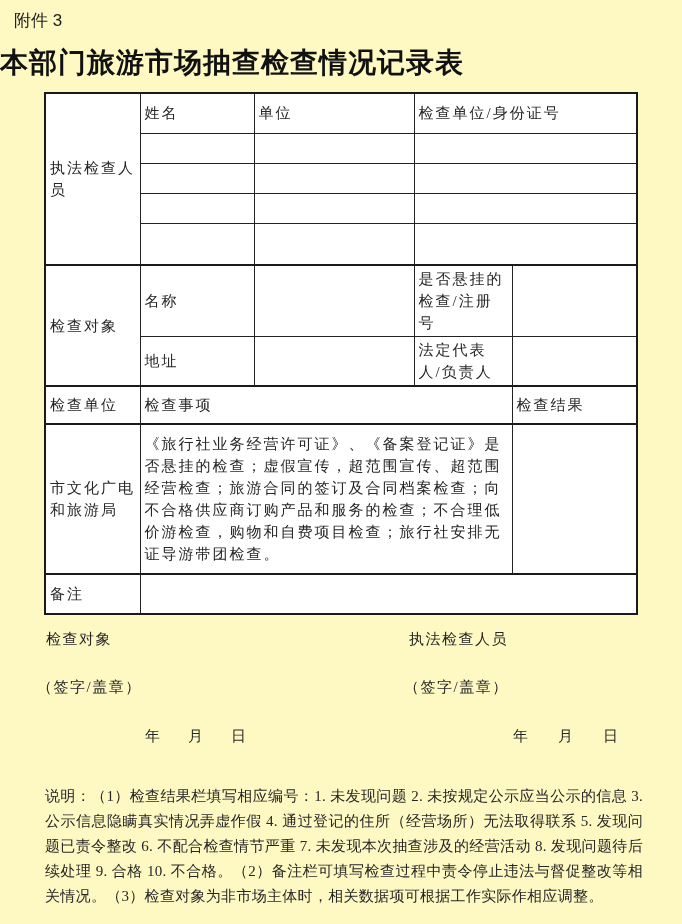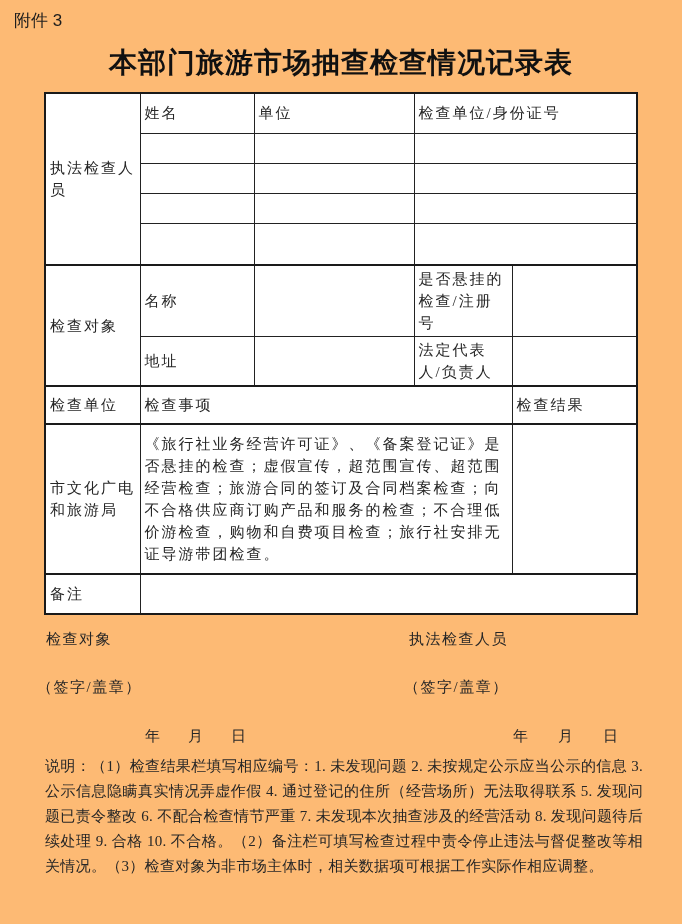--- a/index.html
+++ b/index.html
@@ -1,37 +1,37 @@
 <!DOCTYPE html>
 <html><head>
 <meta charset="utf-8">
 <style>
   * { margin: 0; padding: 0; box-sizing: border-box; }
   html, body { background: #ffffff; }
   .page {
     position: relative;
     width: 682px;
     height: 924px;
-    background: #fdba74;
+    background: #fef9c3;
     font-family: "Liberation Serif", "DejaVu Serif", serif;
     color: #262626;
     overflow: hidden;
   }
   .attachment-label {
     position: absolute;
     left: 14px; top: 9px;
     font-family: "Liberation Sans", "DejaVu Sans", sans-serif;
     font-size: 17px;
     color: #1c1c1c;
   }
   .doc-title {
     position: absolute;
     left: 0; top: 44px;
     width: 100%;
-    text-align: center;
+    text-align: left;
     font-family: "Liberation Sans", "DejaVu Sans", sans-serif;
     font-size: 28px;
     font-weight: bold;
     letter-spacing: 1px;
     color: #111111;
   }
   table.form {
     position: absolute;
     left: 44px; top: 92px;
     border-collapse: collapse;
@@ -65,21 +65,21 @@
   .h40 { height: 40px; } .h30 { height: 30px; } .h42 { height: 42px; }
   .h60 { height: 60px; } .h58 { height: 48px; } .h39 { height: 38px; }
   .h150 { height: 150px; } .h40b { height: 40px; }
   .sig-label { position: absolute; font-size: 15px; letter-spacing: 1.5px; color: #262626; }
   .date-group { position: absolute; display: flex; font-size: 15px; color: #262626; }
   .date-group span { display: inline-block; }
   .date-left span + span { margin-left: 28px; }
   .date-right span + span { margin-left: 30px; }
   .notes {
     position: absolute;
-    left: 45px; top: 754px;
+    left: 45px; top: 784px;
     width: 598px;
     font-size: 15px;
     line-height: 25px;
     letter-spacing: 0.3px;
     text-align: justify;
     color: #262626;
   }
 </style>
 </head>
 <body>

